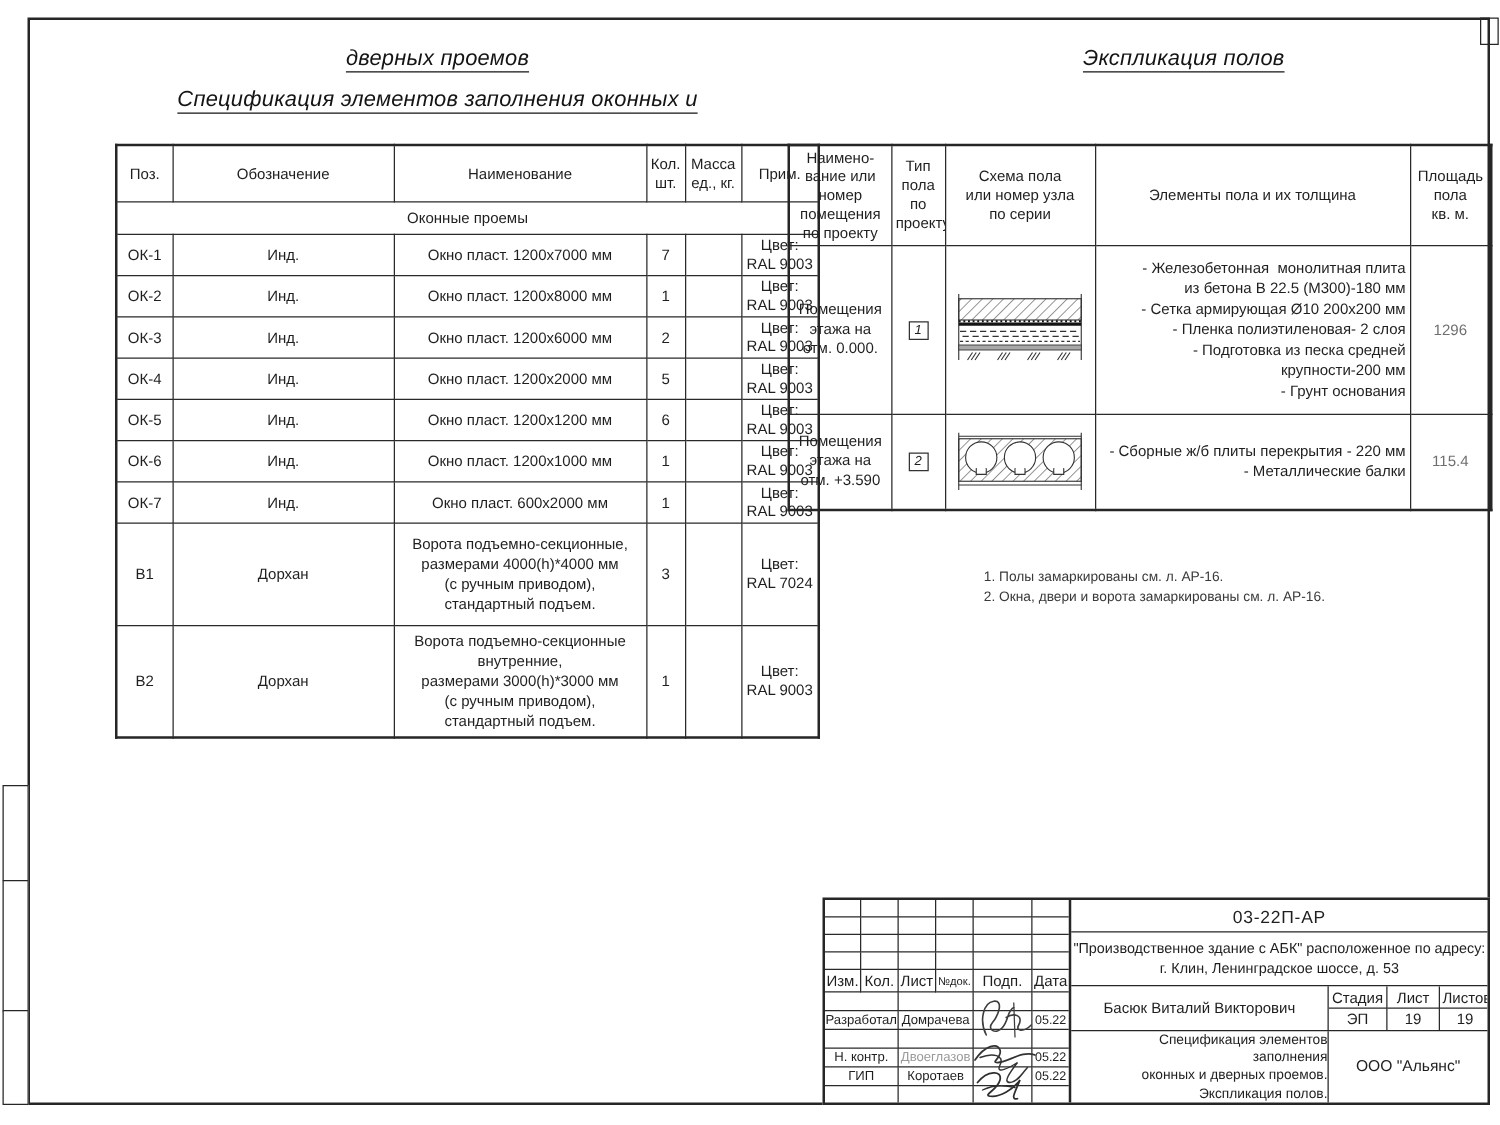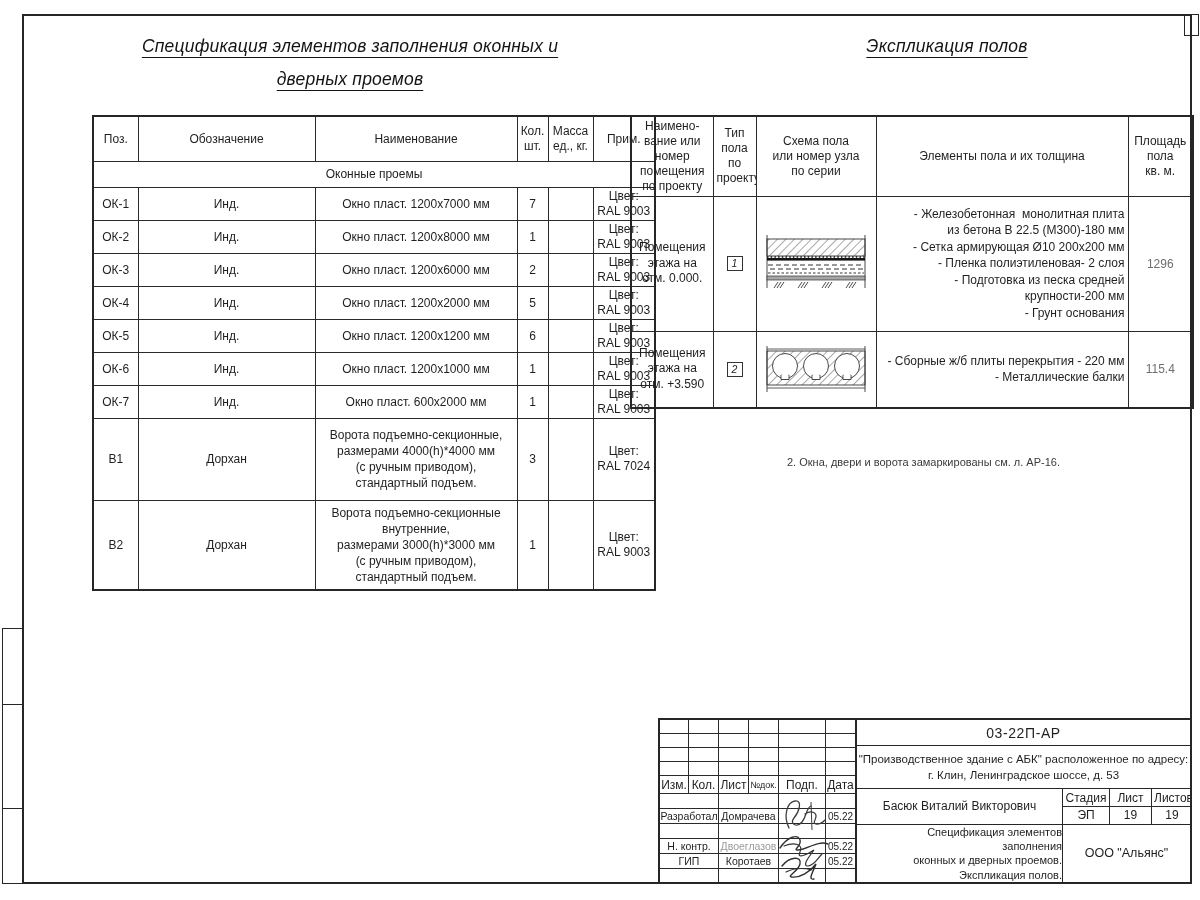--- a/index.html
+++ b/index.html
@@ -82,22 +82,22 @@
 </head>
 <body>
 
 <div class="abs frame"></div>
 <div class="abs margin-box" style="top:628px;height:77px;"></div>
 <div class="abs margin-box" style="top:703.5px;height:106px;"></div>
 <div class="abs margin-box" style="top:808px;height:76px;"></div>
 <div class="abs corner-box"></div>
 
 <div class="abs sec-title t-left">
+  <div><span class="u">дверных проемов</span></div>
   <div><span class="u">Спецификация элементов заполнения оконных и</span></div>
-  <div><span class="u">дверных проемов</span></div>
 </div>
 <div class="abs sec-title t-right">
   <span class="u">Экспликация полов</span>
 </div>
 
 <table class="doc abs" style="left:48px;top:115px;width:562px;margin-left:44px;">
   <colgroup>
       <col style="width:45px">
       <col style="width:177px">
       <col style="width:202px">
@@ -317,20 +317,21 @@
     <td class="elements">
       <div class="el-line"><span>- Сборные ж/б плиты перекрытия - 220 мм</span><span></span></div>
       <div class="el-line"><span>- Металлические балки</span><span></span></div>
     </td>
     <td class="area">115.4</td>
   </tr>
 </tbody>
   </table>
 
 <div class="abs notes">
+  <div>1. Полы замаркированы см. л. АР-16.</div>
   <div>2. Окна, двери и ворота замаркированы см. л.  АР-16.</div>
 </div>
 
 <div class="abs stamp">
   <div class="stamp-left">
 
     <i class="sc"></i>
       <i class="sc"></i>
       <i class="sc"></i>
       <i class="sc"></i>

